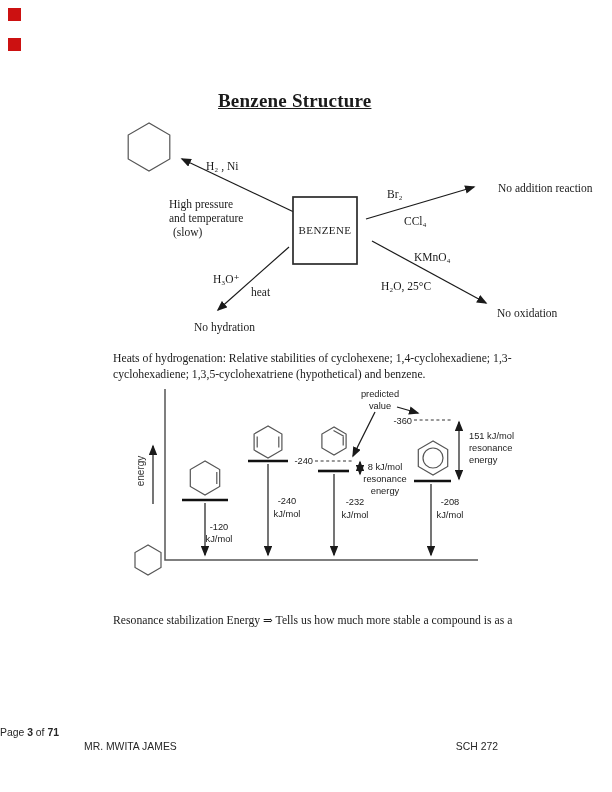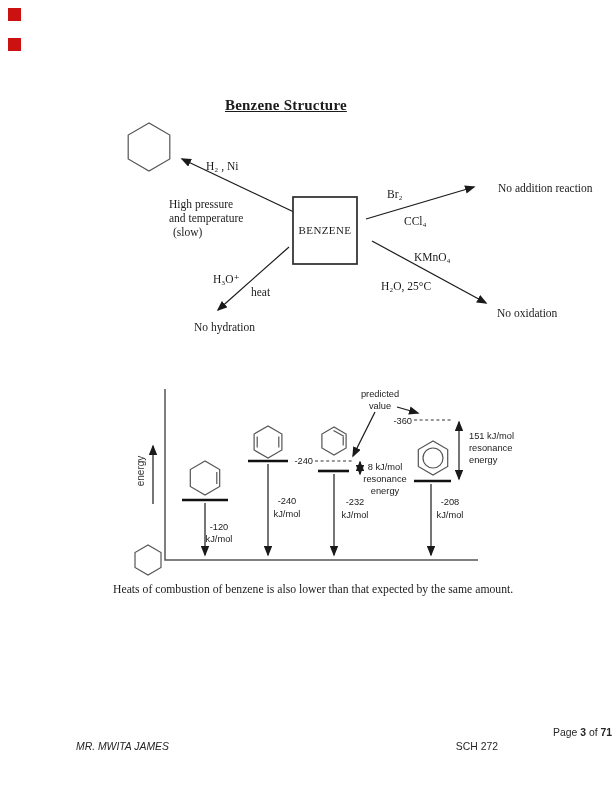--- a/index.html
+++ b/index.html
@@ -1,31 +1,31 @@
 <!DOCTYPE html>
 <html><head>
 <meta charset="utf-8">
 <style>
   html,body{margin:0;padding:0;background:#ffffff;}
   .page{position:relative;width:612px;height:792px;background:#ffffff;overflow:hidden;
         font-family:"Liberation Serif","DejaVu Serif",serif;color:#1b1b1b;}
   .marker{position:absolute;width:13px;height:13px;}
   .m1{left:8px;top:8px;}
   .m2{left:8px;top:38px;}
-  .heading{position:absolute;left:214px;top:86px;margin:11px;font-size:15px;font-weight:bold;
+  .heading{position:absolute;left:214px;top:86px;margin:4px;font-size:19px;font-weight:bold;
            text-decoration:underline;letter-spacing:.2px;text-align:right;}
   .art{position:absolute;left:0;top:0;}
   .para{position:absolute;font-size:11.7px;line-height:15.5px;color:#1b1b1b;}
   .p1{left:113px;top:351px;width:440px;}
   .p2{left:113px;top:582px;width:450px;}
   .p3{left:113px;top:613px;width:450px;}
   .footer{position:absolute;font-family:"Liberation Sans","DejaVu Sans",sans-serif;
           font-size:10.4px;color:#262626;}
-  .fcenter{left:0;top:727px;width:612px;text-align:right;}
-  .fleft{left:76px;top:741px;font-style:italic;}
+  .fcenter{left:0;top:727px;width:612px;text-align:left;}
+  .fleft{left:84px;top:741px;}
   .fright{right:114px;top:741px;}
   .b{font-weight:bold;}
   
   text{fill:#1b1b1b;}
   .ser{font-family:"Liberation Serif","DejaVu Serif",serif;font-size:11.5px;}
   .ser-sm{font-family:"Liberation Serif","DejaVu Serif",serif;font-size:11px;letter-spacing:.4px;}
   .san{font-family:"Liberation Sans","DejaVu Sans",sans-serif;font-size:9.3px;fill:#222;}
   .san-ax{font-family:"Liberation Sans","DejaVu Sans",sans-serif;font-size:10px;fill:#333;}
   .mid{text-anchor:middle;}
   .end{text-anchor:end;}
@@ -132,23 +132,27 @@
 
       <polygon class="hx" points="433,441 418.3,449.5 418.3,466.5 433,475 447.7,466.5 447.7,449.5"></polygon>
       <circle class="hx" cx="433" cy="458" r="10"></circle>
       <line class="lvl" x1="414" y1="481" x2="451" y2="481"></line>
       <line class="ln" x1="431" y1="484" x2="431" y2="555" marker-end="url(#ah)"></line>
       <text class="san mid" x="450" y="505">-208</text>
       <text class="san mid" x="450" y="518">kJ/mol</text>
     </g>
   </svg>
 
+  <div class="para p1">
+    <div>Heats of hydrogenation: Relative stabilities of cyclohexene; 1,4-cyclohexadiene; 1,3-</div>
+    <div>cyclohexadiene; 1,3,5-cyclohexatriene (hypothetical) and benzene.</div>
+  </div>
 
-  <div class="para p2">Heats of combustion of benzene is also lower than that expected by the same amount.</div>
 
   <div class="para p3">
+    <div>Resonance stabilization Energy ⇒ Tells us how much more stable a compound is as a</div>
   </div>
 
   <div class="footer fcenter"><span>Page</span> <span class="b">3</span> <span>of</span> <span class="b">71</span></div>
   <div class="footer fleft">MR. MWITA JAMES</div>
   <div class="footer fright">SCH 272</div>
 
 </div>
 
 </body></html>

